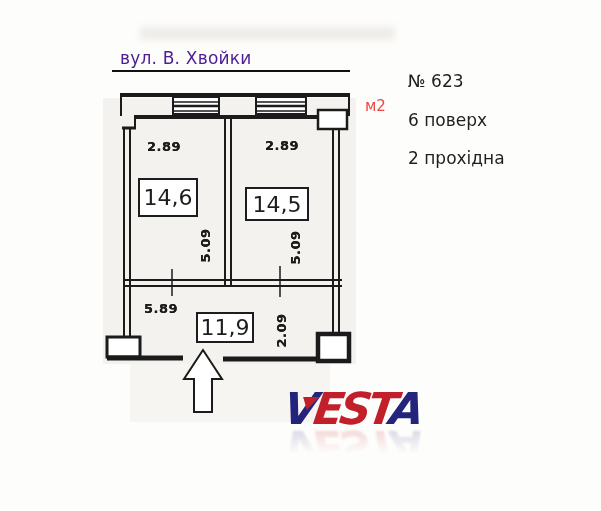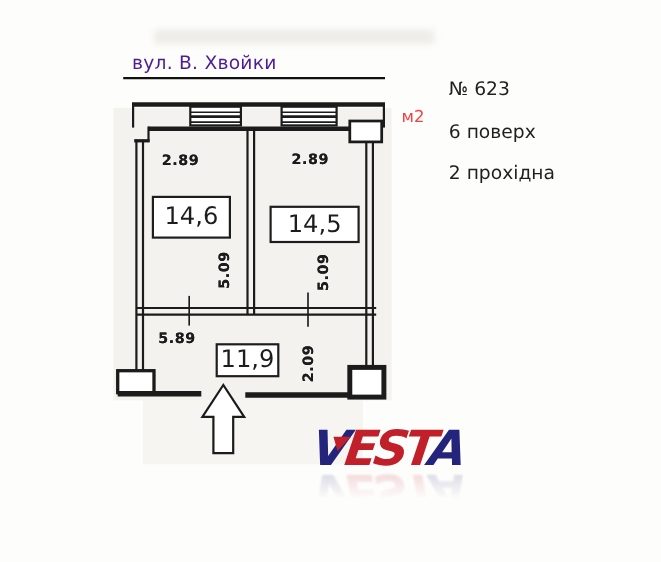--- a/index.html
+++ b/index.html
@@ -95,24 +95,24 @@
   <polygon points="203,350 184,379 194,379 194,412 212,412 212,379 222,379" fill="#ffffff" stroke="#1b1b1b" stroke-width="2"></polygon>
 </svg>
 
 <div class="abs dim" style="left:139px;top:139px;">2.89</div>
 <div class="abs dim" style="left:257px;top:138px;">2.89</div>
 <div class="abs dim rot" style="left:180px;top:238px;">5.09</div>
 <div class="abs dim rot" style="left:270px;top:240px;">5.09</div>
 <div class="abs dim" style="left:136px;top:301px;">5.89</div>
 <div class="abs dim rot" style="left:256px;top:323px;">2.09</div>
 
-<div class="abs areabox" style="left:138px;top:178px;width:72px;height:39px;">
+<div class="abs areabox" style="left:138px;top:178px;width:60px;height:39px;">
   <span>14,6</span>
 </div>
-<div class="abs areabox" style="left:245px;top:187px;width:82px;height:34px;">
+<div class="abs areabox" style="left:245px;top:187px;width:64px;height:34px;">
   <span>14,5</span>
 </div>
 <div class="abs areabox" style="left:196px;top:312px;width:58px;height:31px;">
   <span>11,9</span>
 </div>
 
 <div class="abs info-line" style="left:364px;top:71px;">№ 623</div>
 <div class="abs area-line" style="left:359px;top:97px;">
   <span class="area-unit">м2</span>
 </div>

